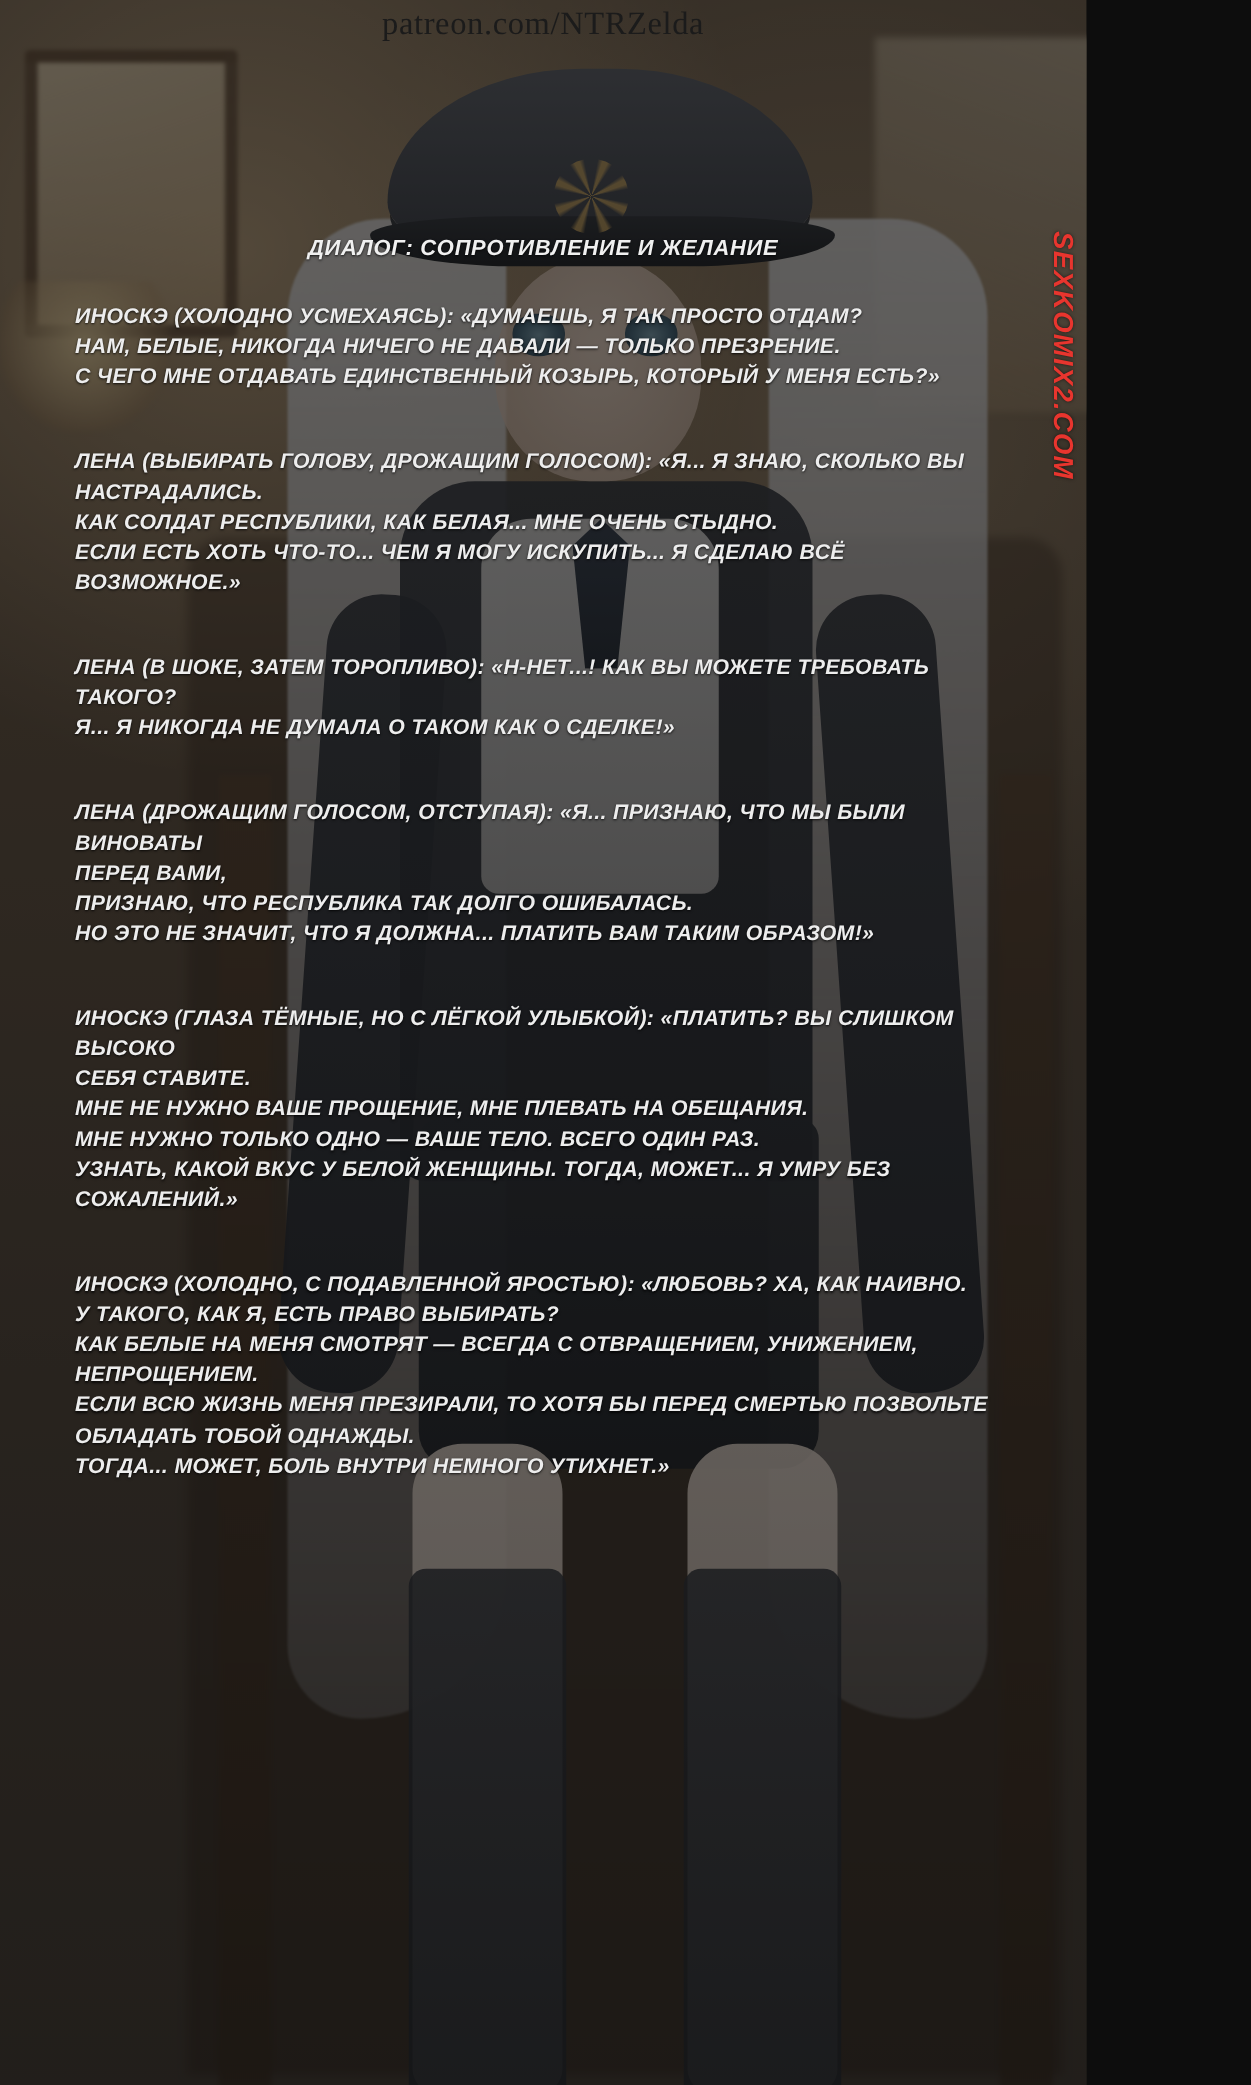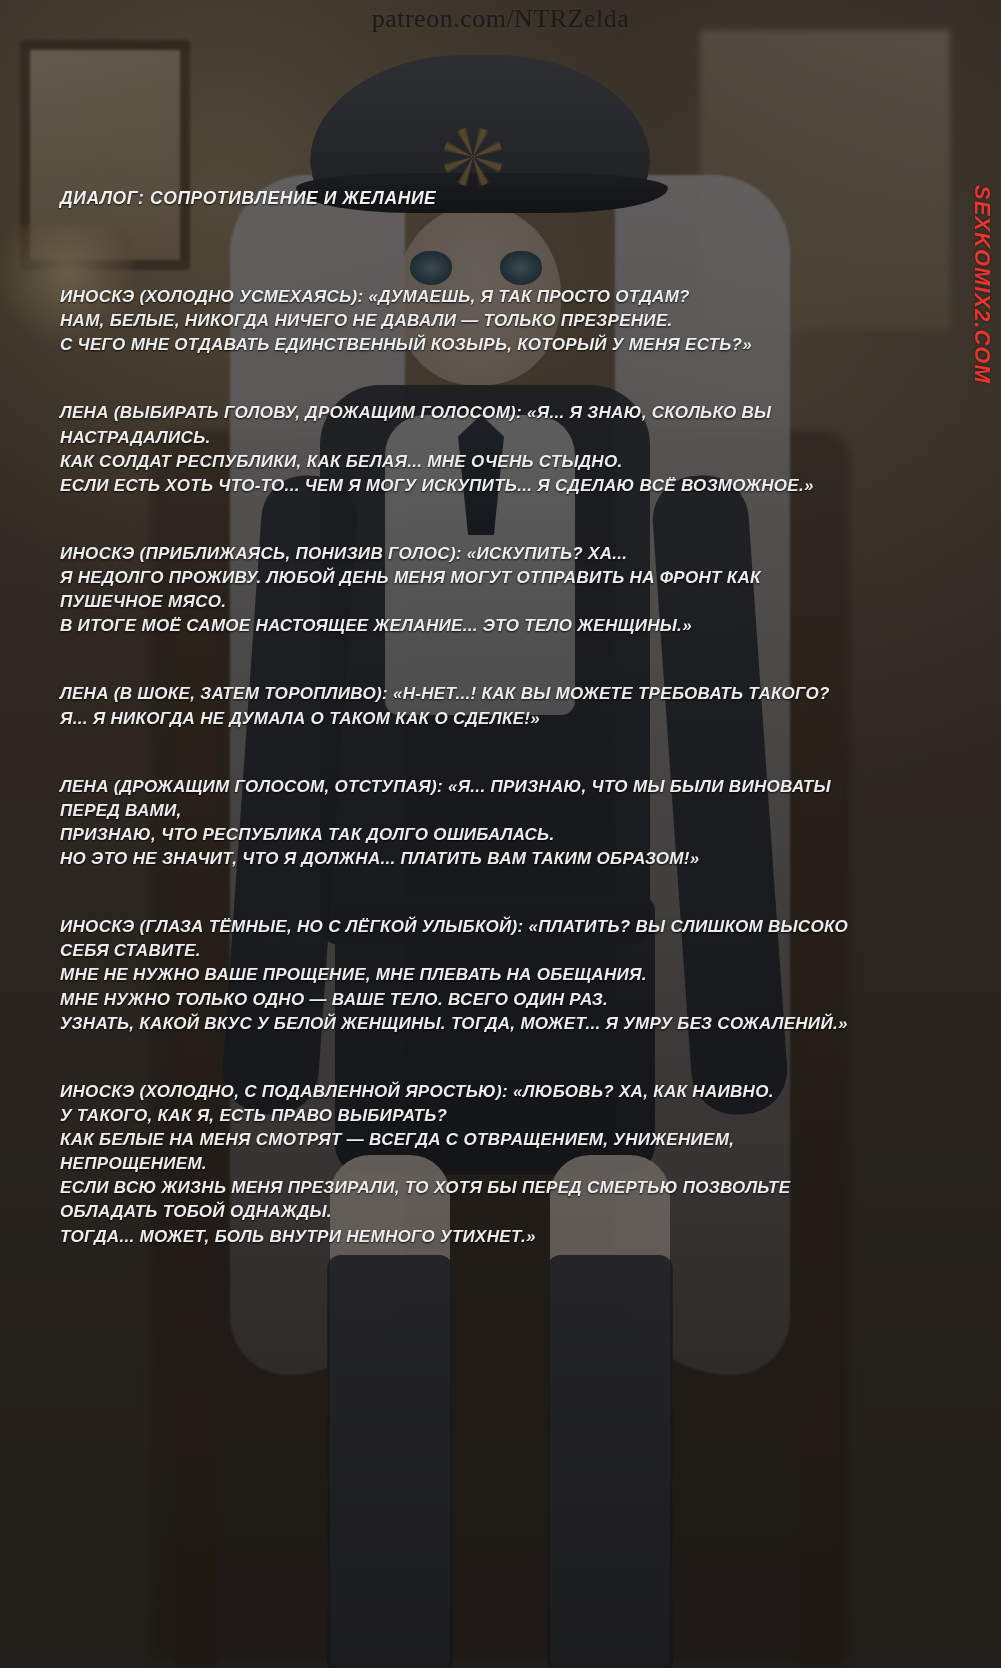--- a/index.html
+++ b/index.html
@@ -5,21 +5,21 @@
   html, body {
     margin: 0;
     padding: 0;
     background: #0d0d0d;
   }
   body {
     font-family: "Liberation Sans", sans-serif;
   }
   .page {
     position: relative;
-    width: 1001px;
+    width: 869px;
     height: 1668px;
     overflow: hidden;
     background: #4a4036;
   }
 
   
   .bg {
     position: absolute;
     inset: 0;
     background:
@@ -258,28 +258,28 @@
     color: #e8352e;
     text-shadow: 0 0 3px rgba(0,0,0,0.6);
   }
   .doc {
     position: absolute;
     left: 60px;
     right: 60px;
     top: 188px;
   }
   .doc-title {
-    text-align: left;
+    text-align: center;
     font-size: 17.5px;
     font-weight: bold;
     font-style: italic;
     letter-spacing: 0.6px;
     color: #f0f0f0;
     text-shadow: 0 1px 2px rgba(0,0,0,0.8);
-    margin-bottom: 76px;
+    margin-bottom: 32px;
   }
   .line {
     font-size: 17px;
     font-weight: bold;
     font-style: italic;
     letter-spacing: 0.3px;
     line-height: 1.42;
     color: #ededed;
     text-shadow: 0 1px 2px rgba(0,0,0,0.85);
     margin: 0 0 44px 0;
@@ -332,24 +332,20 @@
     <div class="doc">
       <div class="doc-title">ДИАЛОГ: СОПРОТИВЛЕНИЕ И ЖЕЛАНИЕ</div>
 
       <p class="line">ИНОСКЭ (ХОЛОДНО УСМЕХАЯСЬ): «ДУМАЕШЬ, Я ТАК ПРОСТО ОТДАМ?
 НАМ, БЕЛЫЕ, НИКОГДА НИЧЕГО НЕ ДАВАЛИ — ТОЛЬКО ПРЕЗРЕНИЕ.
 С ЧЕГО МНЕ ОТДАВАТЬ ЕДИНСТВЕННЫЙ КОЗЫРЬ, КОТОРЫЙ У МЕНЯ ЕСТЬ?»</p>
       <p class="line">ЛЕНА (ВЫБИРАТЬ ГОЛОВУ, ДРОЖАЩИМ ГОЛОСОМ): «Я... Я ЗНАЮ, СКОЛЬКО ВЫ
 НАСТРАДАЛИСЬ.
 КАК СОЛДАТ РЕСПУБЛИКИ, КАК БЕЛАЯ... МНЕ ОЧЕНЬ СТЫДНО.
 ЕСЛИ ЕСТЬ ХОТЬ ЧТО-ТО... ЧЕМ Я МОГУ ИСКУПИТЬ... Я СДЕЛАЮ ВСЁ ВОЗМОЖНОЕ.»</p>
-      <p class="line">ИНОСКЭ (ПРИБЛИЖАЯСЬ, ПОНИЗИВ ГОЛОС): «ИСКУПИТЬ? ХА...
-Я НЕДОЛГО ПРОЖИВУ. ЛЮБОЙ ДЕНЬ МЕНЯ МОГУТ ОТПРАВИТЬ НА ФРОНТ КАК
-ПУШЕЧНОЕ МЯСО.
-В ИТОГЕ МОЁ САМОЕ НАСТОЯЩЕЕ ЖЕЛАНИЕ... ЭТО ТЕЛО ЖЕНЩИНЫ.»</p>
       <p class="line">ЛЕНА (В ШОКЕ, ЗАТЕМ ТОРОПЛИВО): «Н-НЕТ...! КАК ВЫ МОЖЕТЕ ТРЕБОВАТЬ ТАКОГО?
 Я... Я НИКОГДА НЕ ДУМАЛА О ТАКОМ КАК О СДЕЛКЕ!»</p>
       <p class="line">ЛЕНА (ДРОЖАЩИМ ГОЛОСОМ, ОТСТУПАЯ): «Я... ПРИЗНАЮ, ЧТО МЫ БЫЛИ ВИНОВАТЫ
 ПЕРЕД ВАМИ,
 ПРИЗНАЮ, ЧТО РЕСПУБЛИКА ТАК ДОЛГО ОШИБАЛАСЬ.
 НО ЭТО НЕ ЗНАЧИТ, ЧТО Я ДОЛЖНА... ПЛАТИТЬ ВАМ ТАКИМ ОБРАЗОМ!»</p>
       <p class="line">ИНОСКЭ (ГЛАЗА ТЁМНЫЕ, НО С ЛЁГКОЙ УЛЫБКОЙ): «ПЛАТИТЬ? ВЫ СЛИШКОМ ВЫСОКО
 СЕБЯ СТАВИТЕ.
 МНЕ НЕ НУЖНО ВАШЕ ПРОЩЕНИЕ, МНЕ ПЛЕВАТЬ НА ОБЕЩАНИЯ.
 МНЕ НУЖНО ТОЛЬКО ОДНО — ВАШЕ ТЕЛО. ВСЕГО ОДИН РАЗ.

